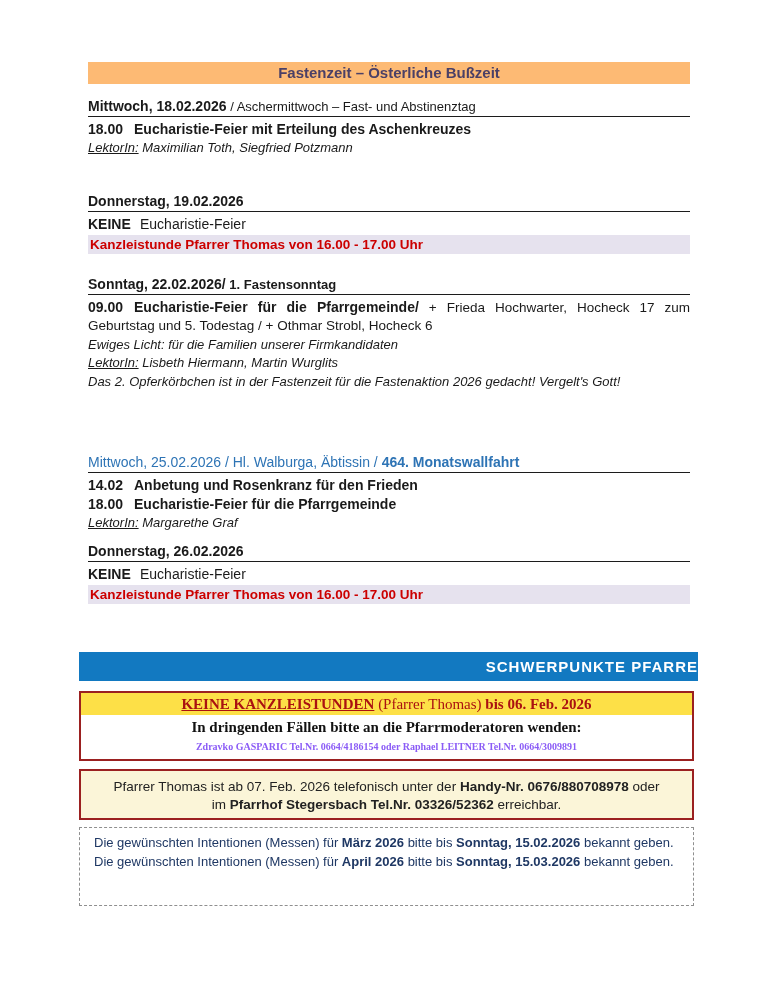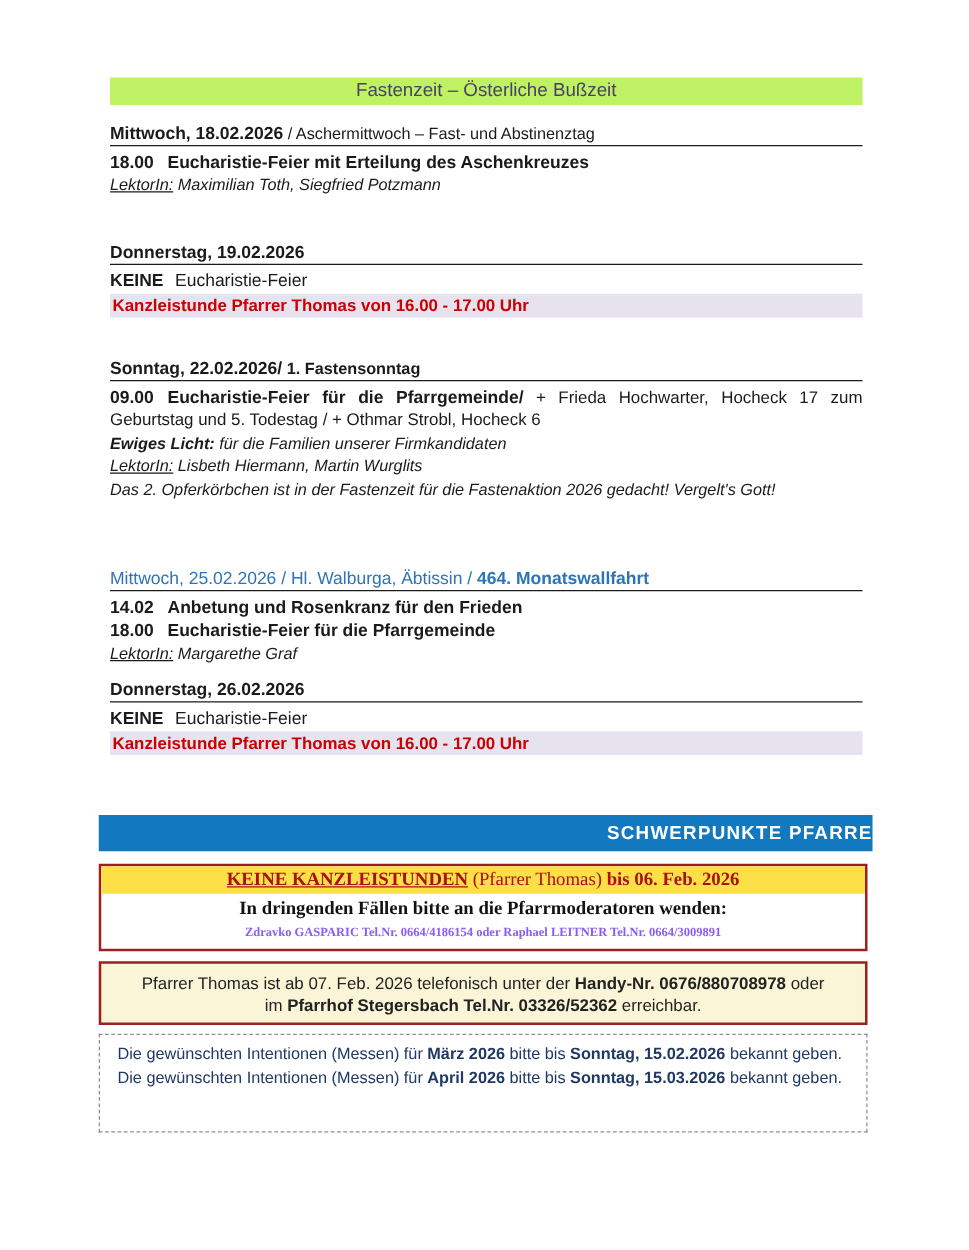--- a/index.html
+++ b/index.html
@@ -7,22 +7,22 @@
     width:775px; height:1000px;
     font-family:"Liberation Sans", sans-serif;
     color:#1a1a1a;
     -webkit-font-smoothing:antialiased;
   }
   .page { position:relative; width:775px; height:1000px; overflow:hidden; background:#fff; }
 
   
   .banner {
     position:absolute; left:88px; top:62px; width:602px; height:22px;
-    background:#bef264; color:#4b4066;
-    font-weight:normal; font-size:15px; text-align:center; line-height:22px;
+    background:#fdba74; color:#4b4066;
+    font-weight:bold; font-size:15px; text-align:center; line-height:22px;
   }
 
   
   .sec { position:absolute; left:88px; width:602px; }
   .sec-head {
     font-size:14px; line-height:17px;
     border-bottom:1.7px solid #1c1c1c; padding-bottom:1px;
   }
   .sec-head .d  { font-weight:bold; }
   .sec-head .suffix { font-weight:normal; font-size:13px; }
@@ -39,21 +39,21 @@
   .keine-row { font-size:14px; line-height:18px; margin-top:3px; }
   .keine-row .keine { font-weight:bold; display:inline-block; width:52px; }
   .kanzlei-row {
     background:#e6e2ee; color:#cc0000; font-weight:bold;
     font-size:13.5px; line-height:17px; margin-top:2px; padding:1px 2px;
   }
 
   .justified { text-align:justify; font-size:13.5px; line-height:18px; margin-top:3px; }
   .justified .b { font-weight:bold; font-size:14px; }
   .ewiges { font-size:13px; font-style:italic; line-height:16px; margin-top:2px; }
-  .ewiges .lbl { font-weight:bold; }
+  .ewiges .lbl { font-weight:normal; }
   .note { font-style:italic; font-size:13px; line-height:16px; margin-top:3px; }
 
   
   .bluebar {
     position:absolute; left:79px; top:652px; width:619px; height:29px;
     background:#1279c1; color:#ffffff; font-weight:bold; font-size:15px;
     letter-spacing:1px; text-align:right; line-height:29px;
   }
   .boxed { position:absolute; left:79px; width:615px; border:2px solid #9b2020; box-sizing:border-box; }
   .box1 { top:691px; height:70px; background:#ffffff; font-family:"Liberation Serif", serif; text-align:center; }
@@ -107,21 +107,21 @@
       <span class="d">Donnerstag, 19.02.2026</span>
     </div>
     <div class="keine-row">
       <span class="keine">KEINE</span><span>Eucharistie-Feier</span>
     </div>
     <div class="kanzlei-row">
       <span>Kanzleistunde Pfarrer Thomas von 16.00 - 17.00 Uhr</span>
     </div>
   </div>
 
-  <div class="sec" style="top:286px;">
+  <div class="sec" style="top:276px;">
     <div class="sec-head">
       <span class="d">Sonntag, 22.02.2026/</span><span class="suffix-bold"> 1. Fastensonntag</span>
     </div>
     <div class="justified">
       <span class="b"><span class="time">09.00</span><span>Eucharistie-Feier für die Pfarrgemeinde/</span></span><span> + Frieda Hochwarter, Hocheck 17 zum Geburtstag und 5. Todestag / + Othmar Strobl, Hocheck 6</span>
     </div>
     <div class="ewiges">
       <span class="lbl">Ewiges Licht:</span><span> für die Familien unserer Firmkandidaten</span>
     </div>
     <div class="lektor">

